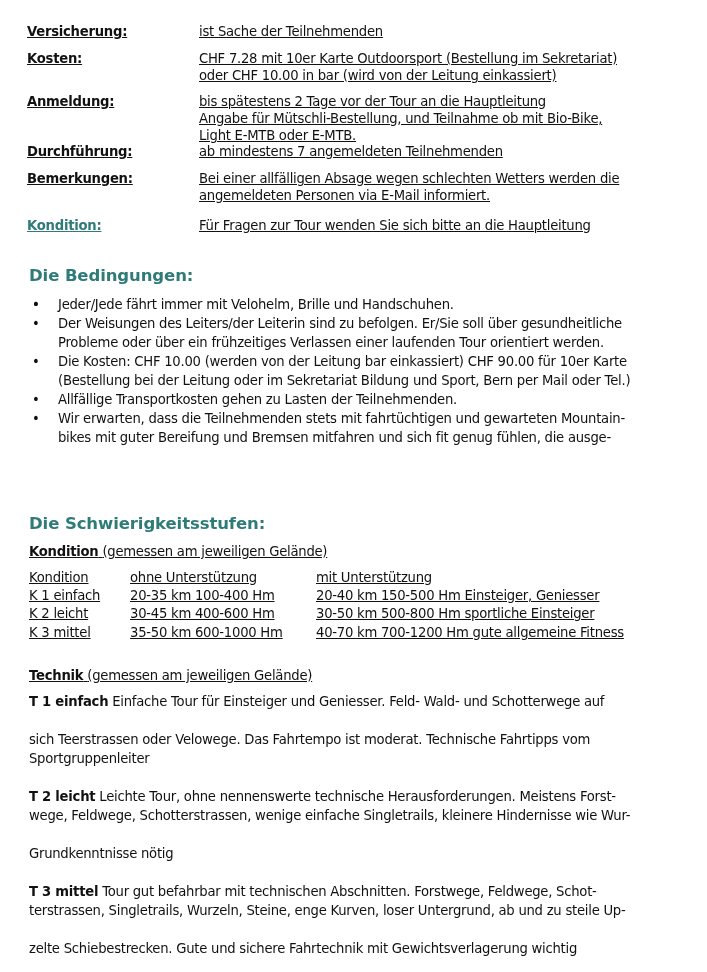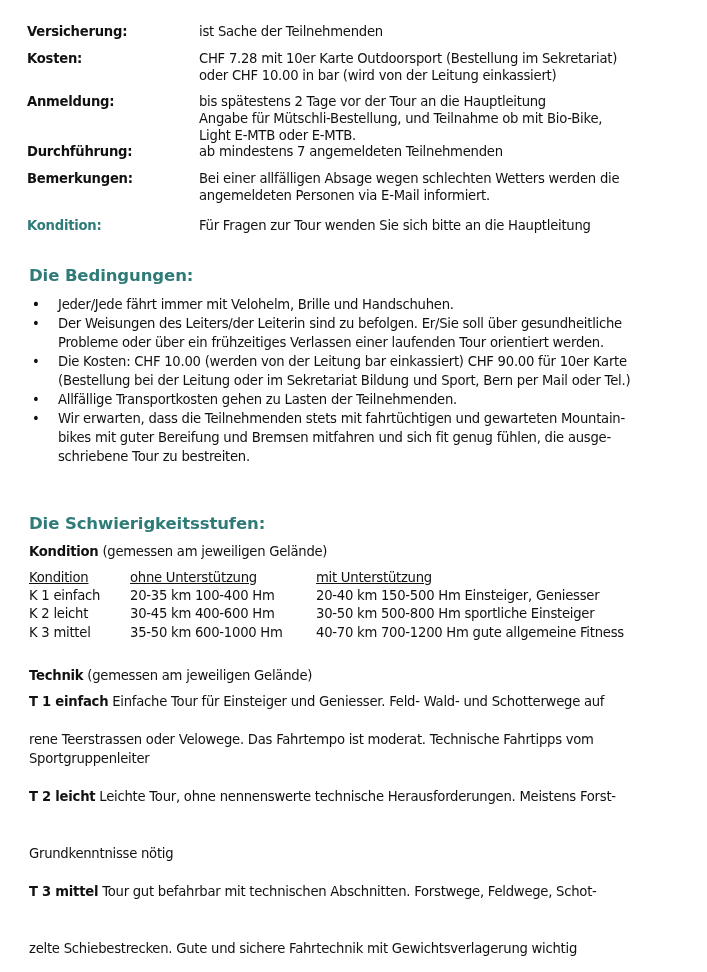--- a/index.html
+++ b/index.html
@@ -1,21 +1,21 @@
 <!DOCTYPE html>
 <html><head>
 <meta charset="utf-8">
 <style>
   html, body { margin: 0; padding: 0; background: #ffffff; }
   body {
     width: 707px; height: 972px; overflow: hidden; position: relative;
     font-family: "DejaVu Sans", sans-serif; font-size: 13.2px; color: #111;
     letter-spacing: -0.25px;
   }
-  .abs { position: absolute; white-space: nowrap; line-height: 16px; }
+  .abs { position: absolute; white-space: nowrap; line-height: 16px; text-decoration: underline; }
   .lbl { font-weight: bold; left: 27px; }
   .val { left: 199px; }
   .teal { color: #2e7b78; }
   h2 { position: absolute; left: 29px; margin: 0; font-size: 16.5px; font-weight: bold; color: #2e7b78; letter-spacing: -0.1px; }
   .bullet-list { position: absolute; left: 29px; top: 295px; margin: 0; padding: 0; list-style: none; }
   .bullet-list li { position: relative; padding-left: 29px; line-height: 19px; white-space: nowrap; }
   .bullet-list li .dot { position: absolute; left: 3px; top: 0; }
   .u { text-decoration: underline; }
   .para { position: absolute; left: 29px; width: 670px; line-height: 19px; white-space: nowrap; }
   b { font-weight: bold; }
@@ -47,21 +47,21 @@
   <div class="abs val" style="top:218px">Für Fragen zur Tour wenden Sie sich bitte an die Hauptleitung</div>
 </div>
 
 <h2 style="top:266px">Die Bedingungen:</h2>
 <ul class="bullet-list">
   <li><span class="dot">•</span></li>
   <li><span class="dot">•</span><span>Jeder/Jede fährt immer mit Velohelm, Brille und Handschuhen.</span></li>
   <li><span class="dot">•</span><span>Der Weisungen des Leiters/der Leiterin sind zu befolgen. Er/Sie soll über gesundheitliche</span><br><span>Probleme oder über ein frühzeitiges Verlassen einer laufenden Tour orientiert werden.</span></li>
   <li><span class="dot">•</span><span>Die Kosten: CHF 10.00 (werden von der Leitung bar einkassiert) CHF 90.00 für 10er Karte</span><br><span>(Bestellung bei der Leitung oder im Sekretariat Bildung und Sport, Bern per Mail oder Tel.)</span></li>
   <li><span class="dot">•</span><span>Allfällige Transportkosten gehen zu Lasten der Teilnehmenden.</span></li>
-  <li><span class="dot">•</span><span>Wir erwarten, dass die Teilnehmenden stets mit fahrtüchtigen und gewarteten Mountain-</span><br><span>bikes mit guter Bereifung und Bremsen mitfahren und sich fit genug fühlen, die ausge-</span><br><span>schriebene Tour zu bestreiten.</span></li>
+  <li><span class="dot">•</span><span>Wir erwarten, dass die Teilnehmenden stets mit fahrtüchtigen und gewarteten Mountain-</span><br><span>bikes mit guter Bereifung und Bremsen mitfahren und sich fit genug fühlen, die ausge-</span><br></li>
 </ul>
 
 <h2 style="top:514px">Die Schwierigkeitsstufen:</h2>
 
 <div class="abs" style="left:29px; top:544px">
   <b>Kondition</b> <span>(gemessen am jeweiligen Gelände)</span>
 </div>
 
 <div>
   <div class="abs u" style="left:29px; top:570px">Kondition</div>
@@ -81,29 +81,29 @@
   <div class="abs" style="left:316px; top:625px">40-70 km 700-1200 Hm gute allgemeine Fitness</div>
 </div>
 
 <div class="abs" style="left:29px; top:668px">
   <b>Technik</b> <span>(gemessen am jeweiligen Gelände)</span>
 </div>
 
 <div class="para" style="top:692px">
   <b>T 1 einfach</b><span> Einfache Tour für Einsteiger und Geniesser. Feld- Wald- und Schotterwege auf</span><br>
   <br>
-  <span>rene Teerstrassen oder Velowege. Das Fahrtempo ist moderat. Technische Fahrtipps vom</span><br>
+  <span>sich Teerstrassen oder Velowege. Das Fahrtempo ist moderat. Technische Fahrtipps vom</span><br>
   <span>Sportgruppenleiter</span>
 </div>
 
 <div class="para" style="top:787px">
   <b>T 2 leicht</b><span> Leichte Tour, ohne nennenswerte technische Herausforderungen. Meistens Forst-</span><br>
-  <br>
+  <span>wege, Feldwege, Schotterstrassen, wenige einfache Singletrails, kleinere Hindernisse wie Wur-</span><br>
   <br>
   <span>Grundkenntnisse nötig</span>
 </div>
 
 <div class="para" style="top:882px">
   <b>T 3 mittel</b><span> Tour gut befahrbar mit technischen Abschnitten. Forstwege, Feldwege, Schot-</span><br>
-  <br>
+  <span>terstrassen, Singletrails, Wurzeln, Steine, enge Kurven, loser Untergrund, ab und zu steile Up-</span><br>
   <br>
   <span>zelte Schiebestrecken. Gute und sichere Fahrtechnik mit Gewichtsverlagerung wichtig</span>
 </div>
 
 </body></html>

